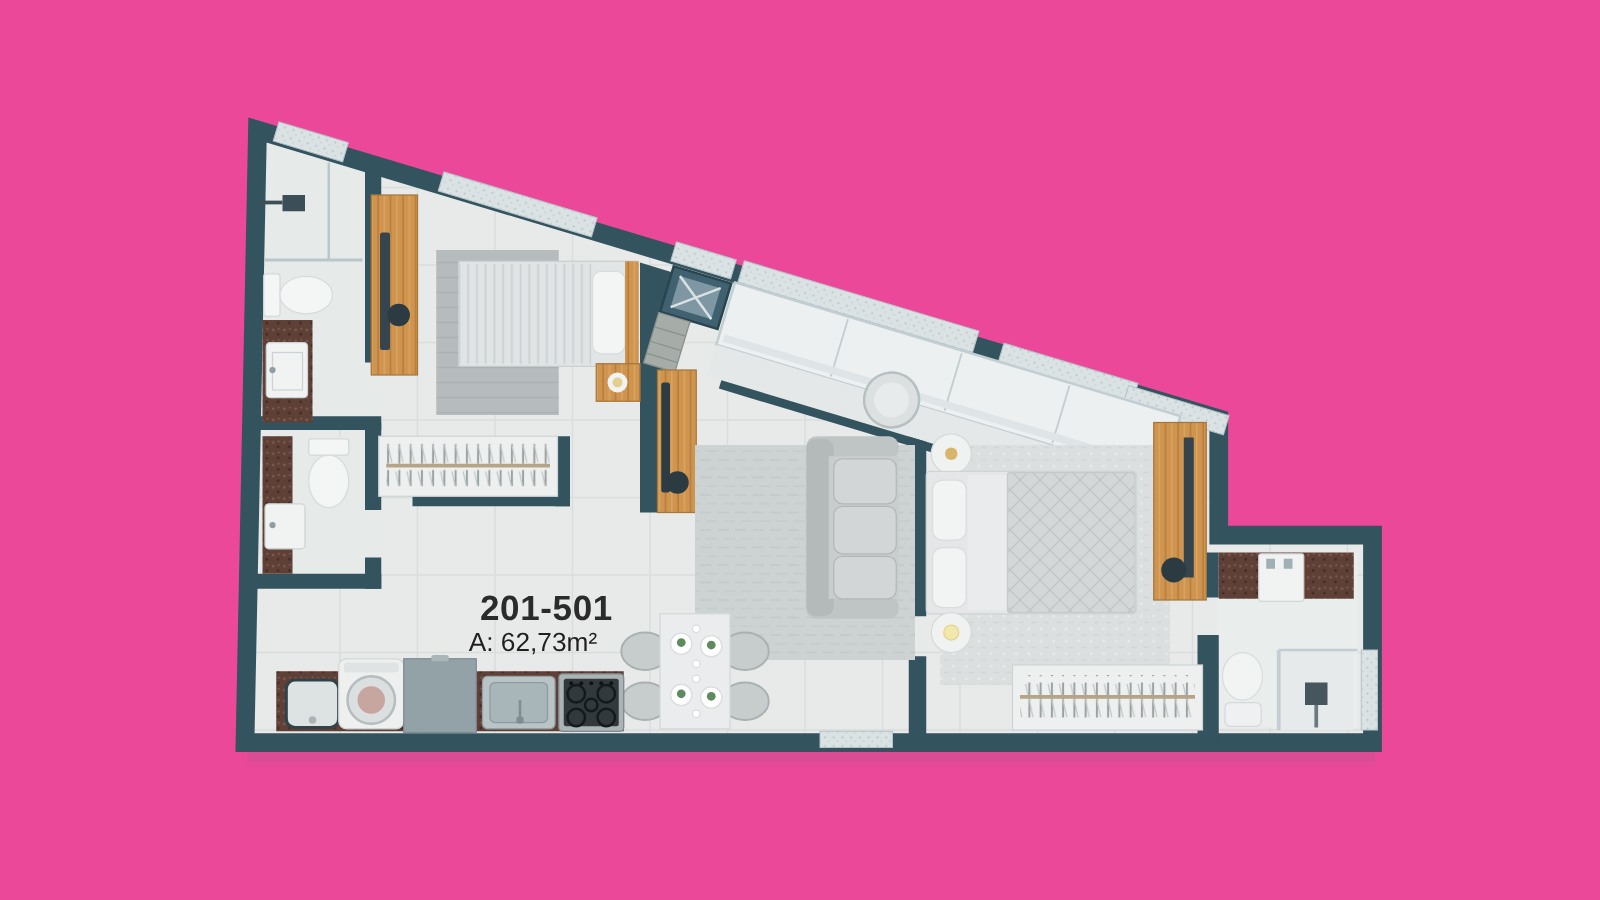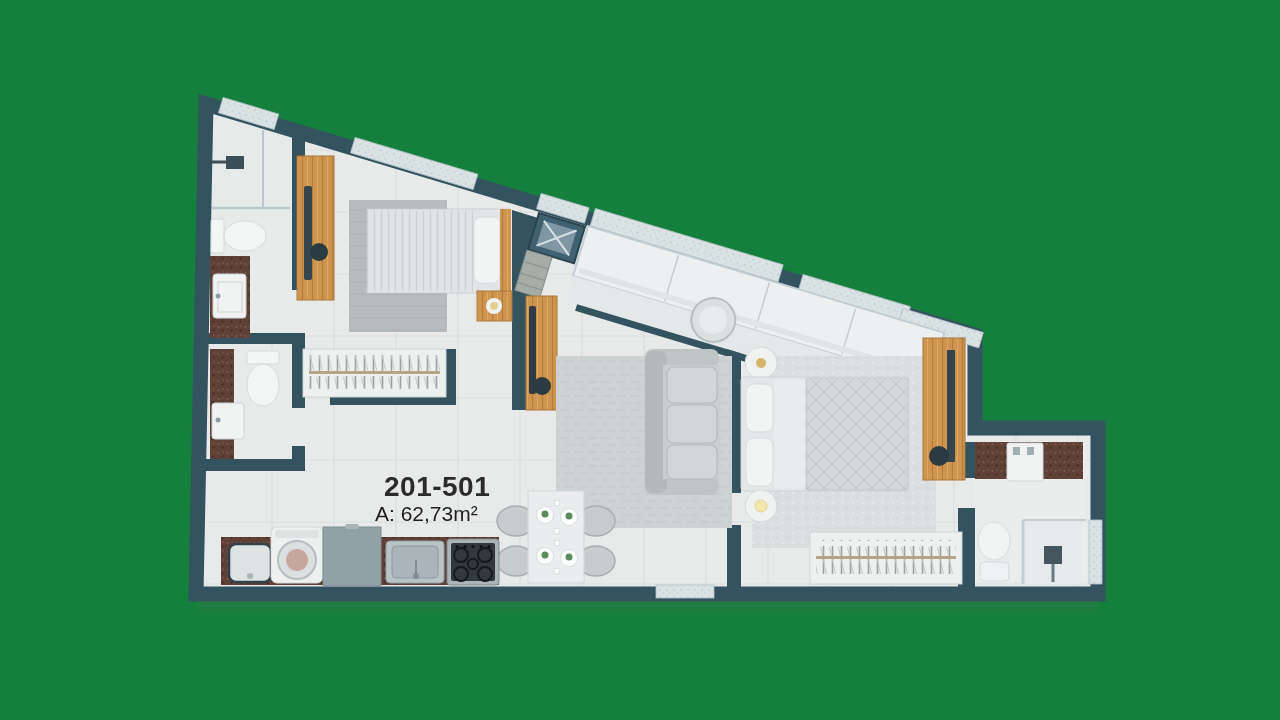--- a/index.html
+++ b/index.html
@@ -1,16 +1,16 @@
 <!DOCTYPE html>
 <html><head>
 <meta charset="utf-8">
 <style>
   html,body{margin:0;padding:0;background:#ffffff;}
-  .page{width:1280px;height:720px;background:#15803d;overflow:hidden;position:relative;
+  .page{width:1280px;height:720px;background:#ec4899;overflow:hidden;position:relative;
         font-family:"Liberation Sans", sans-serif;text-decoration:underline;}
   svg{display:block;}
   text{font-family:"Liberation Sans", sans-serif;}
   .unit-id{font-size:28px;font-weight:700;fill:#2b2b2b;letter-spacing:.5px;}
   .unit-area{font-size:21px;font-weight:400;fill:#1f1f1f;}
 </style>
 </head>
 <body>
 
 <div class="page">

